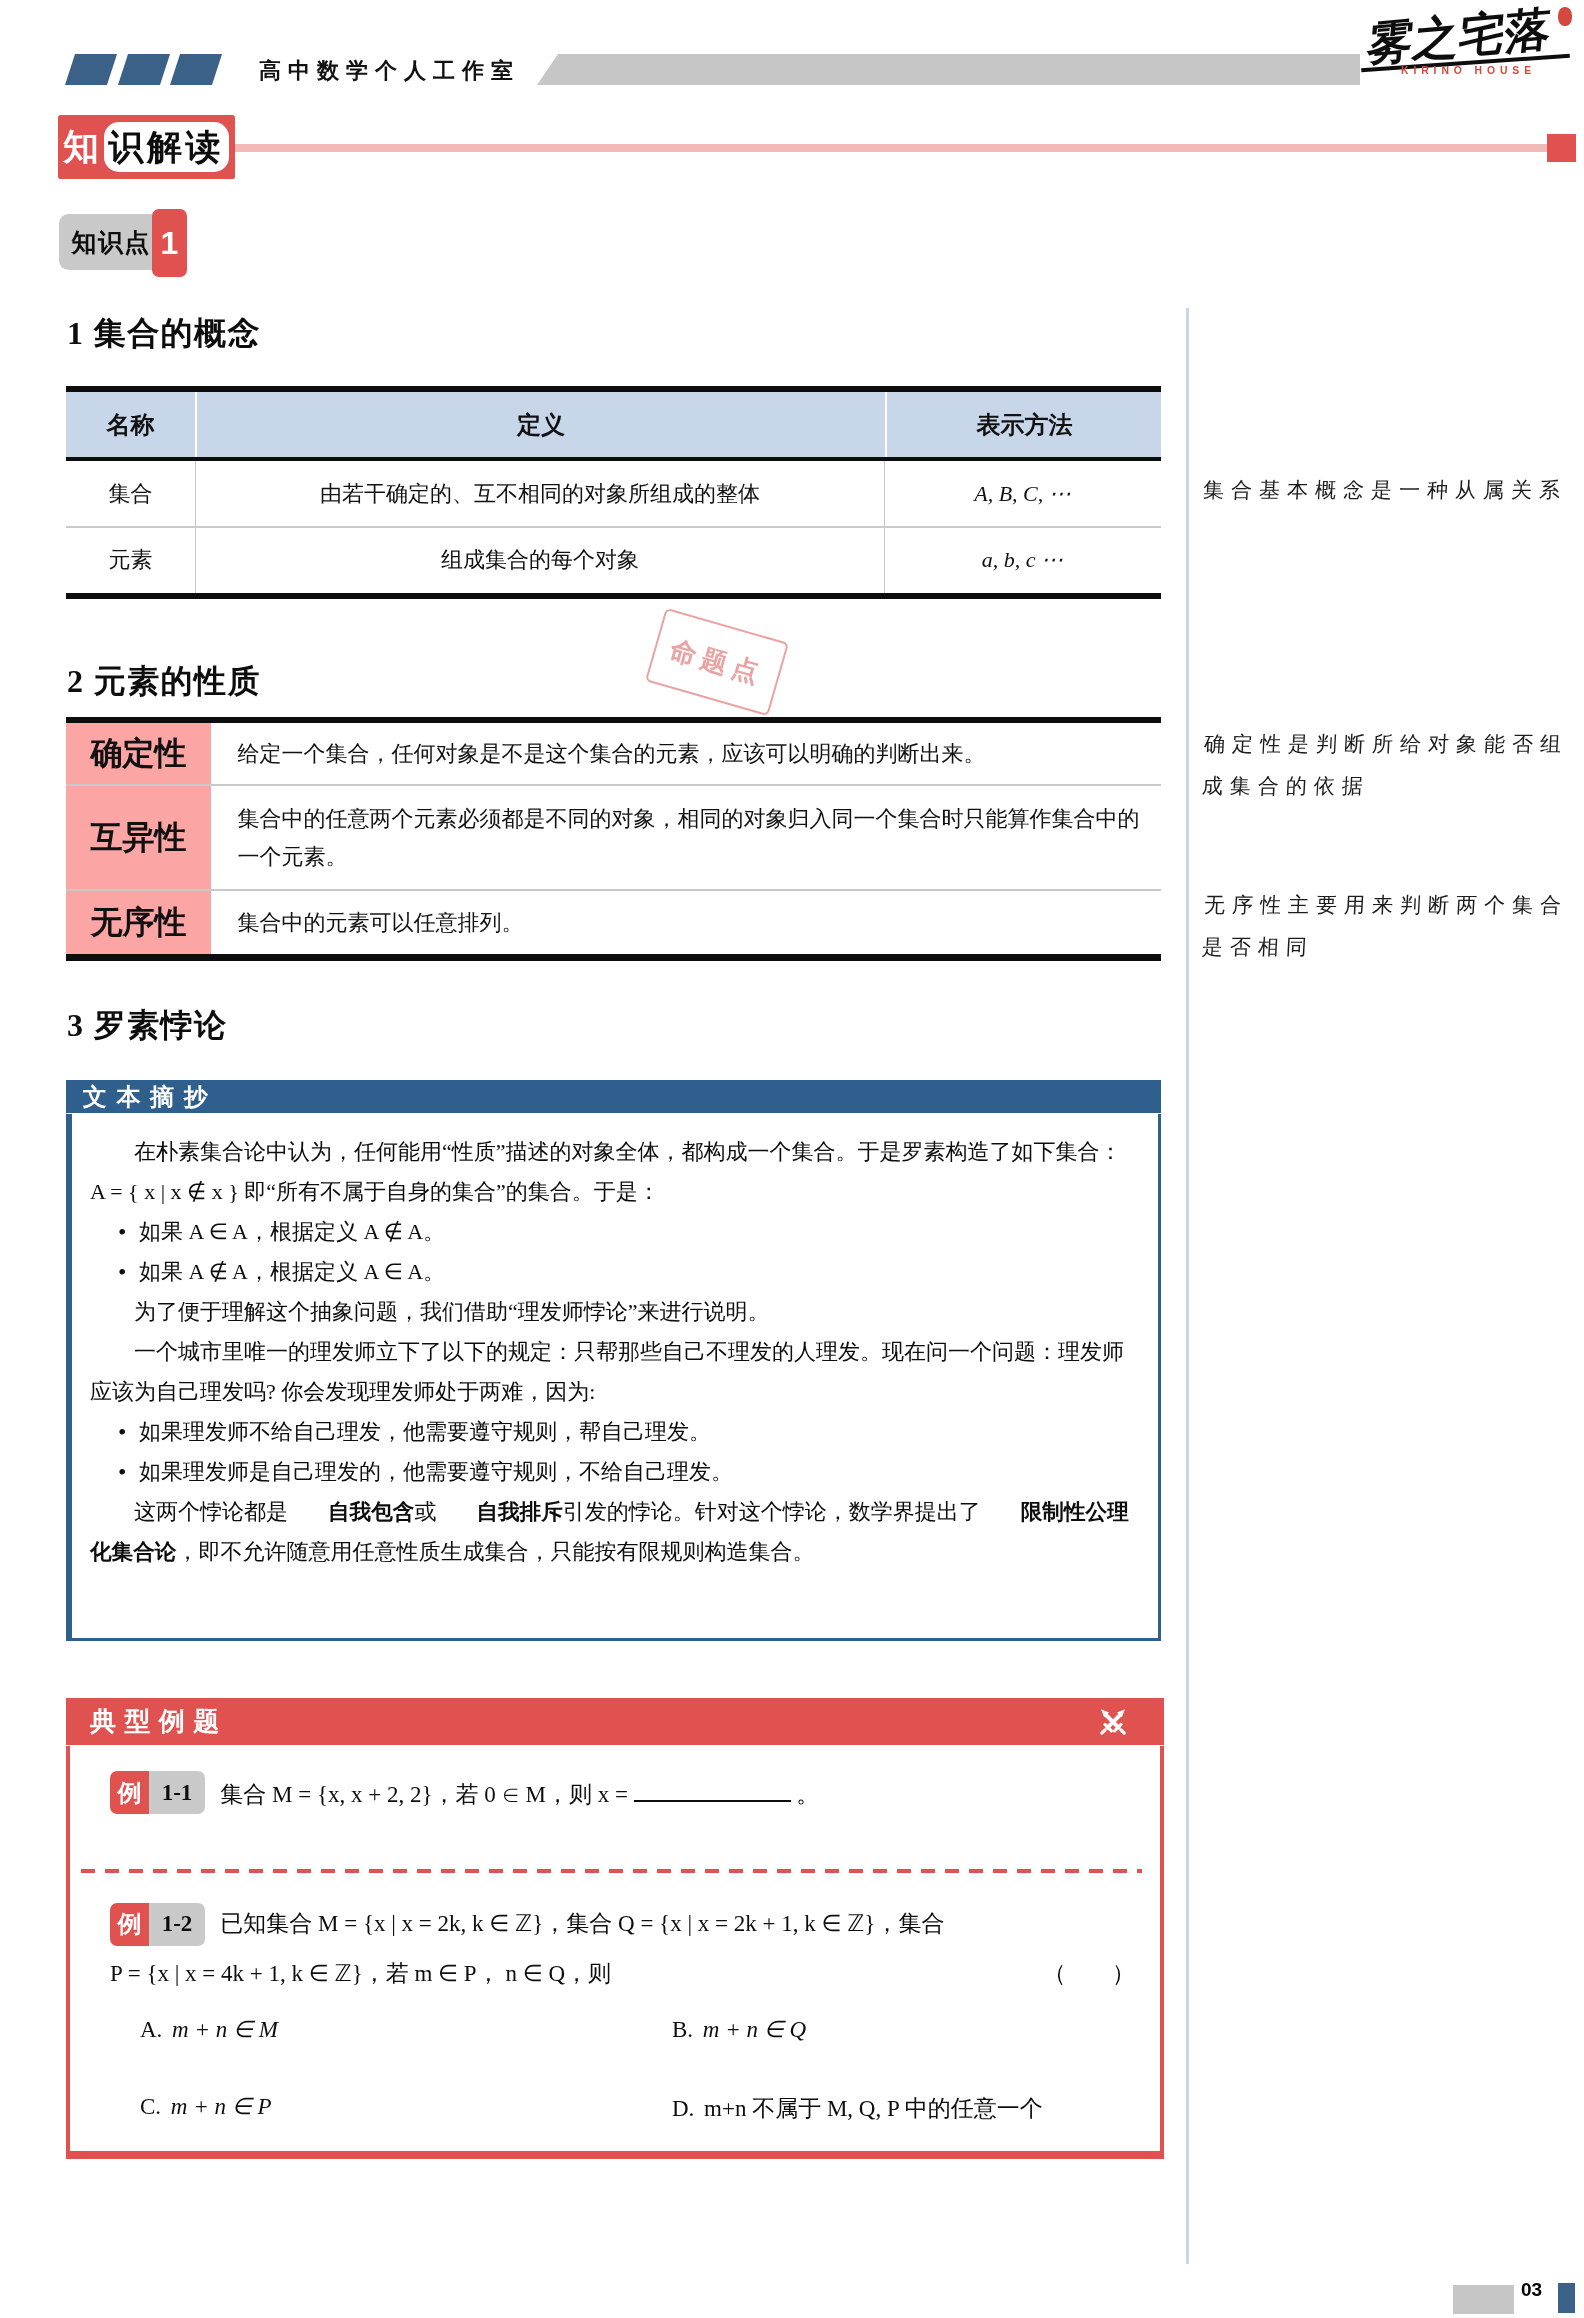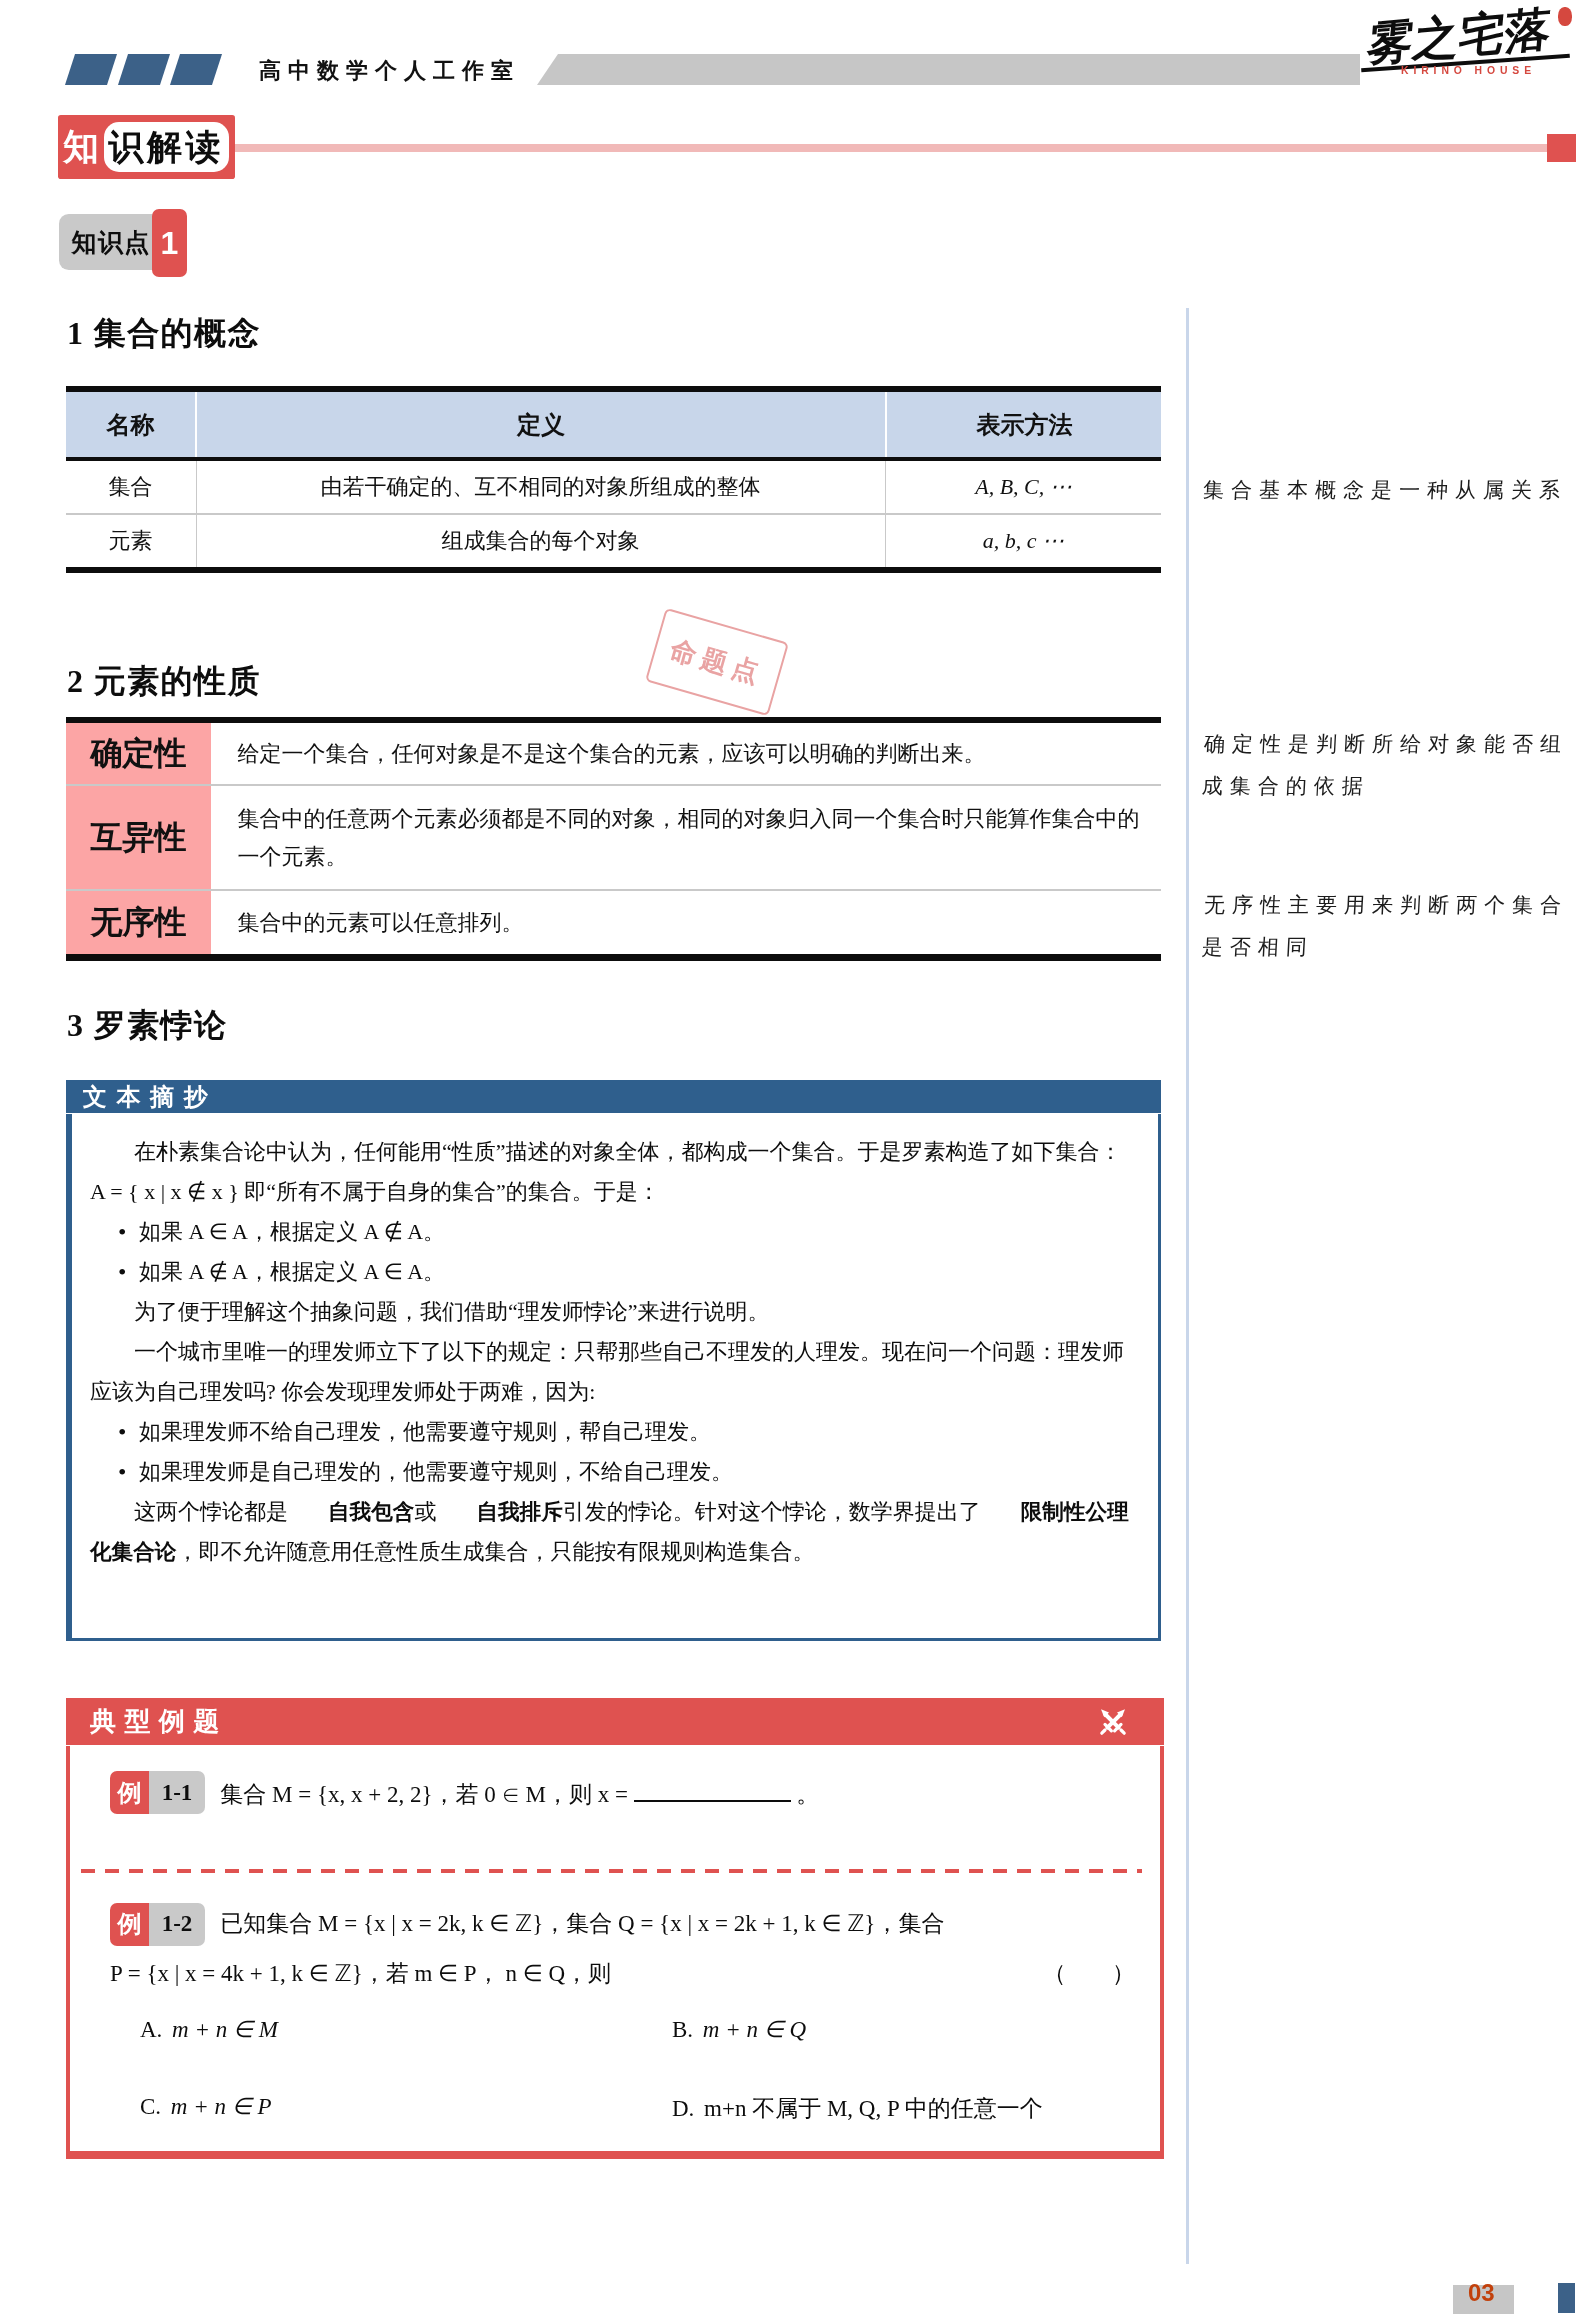--- a/index.html
+++ b/index.html
@@ -52,21 +52,21 @@
         font-size:24px;font-weight:bold;}
   .t1-head .tcell+.tcell{border-left:2.8px solid #ffffff;}
   .t1-body .tcell{display:flex;align-items:center;justify-content:center;
         font-family:"Liberation Serif",serif;font-size:22px;}
   .t1-body .tcell+.tcell{border-left:1.4px solid #c9c9c9;}
   .t1-sep{height:1.4px;background:#c9c9c9;}
   .c-name{width:129px;flex:none;}
   .c-def{width:688px;flex:none;}
   .c-repr{width:275px;flex:none;}
   .math-it{font-style:italic;}
-  .t1-r{height:52px;justify-content:space-between;}
+  .t1-r{height:65px;}
   
   .t2-label{width:145px;flex:none;background:#fca5a5;display:flex;align-items:center;justify-content:center;
         font-size:32px;font-weight:bold;}
   .t2-text{flex:1;display:flex;align-items:center;padding:7px 21px 7px 26.5px;
         font-family:"Liberation Serif",serif;font-size:22px;line-height:38px;}
   .t2-sep{height:2.1px;background:#c9c9c9;}
   .t2-r1{height:61px;}.t2-r2{height:103px;}.t2-r3{height:63px;}
   
   .ex-band{position:absolute;left:66px;top:1080px;width:1095px;height:33px;background:#2f5f8d;}
   .ex-band .ttl{color:#fff;font-size:24px;font-weight:bold;letter-spacing:9.7px;
@@ -110,21 +110,21 @@
   #optrow2{top:347px;}
   .opt{flex:none;width:532px;}
   .opt .k{margin-right:9.7px;}
   
   .vrule{position:absolute;left:1186px;top:308px;width:2.8px;height:1956px;background:#c9d6ea;}
   .mnote{position:absolute;left:1203px;width:372px;font-size:21px;letter-spacing:7px;
         line-height:42px;color:#1c1c1c;font-family:"Liberation Sans",sans-serif;transform:skewX(-3deg);}
   #mn1{top:469px}#mn2{top:723px}#mn3{top:884px}
   
   .foot-gray{position:absolute;left:1453px;top:2285px;width:61px;height:28.5px;background:#c6c6c6;}
-  .foot-page{position:absolute;left:1468px;top:2279px;font-size:24px;font-weight:bold;color:#c2410c;}
+  .foot-page{position:absolute;left:1521px;top:2279px;font-size:19px;font-weight:bold;color:#000000;}
   .foot-blue{position:absolute;left:1558px;top:2283px;width:17.4px;height:30px;background:#3c6188;}
 </style>
 </head>
 <body>
 
 <div class="page">
 
   <div class="hpara hp1"></div>
   <div class="hpara hp2"></div>
   <div class="hpara hp3"></div>

